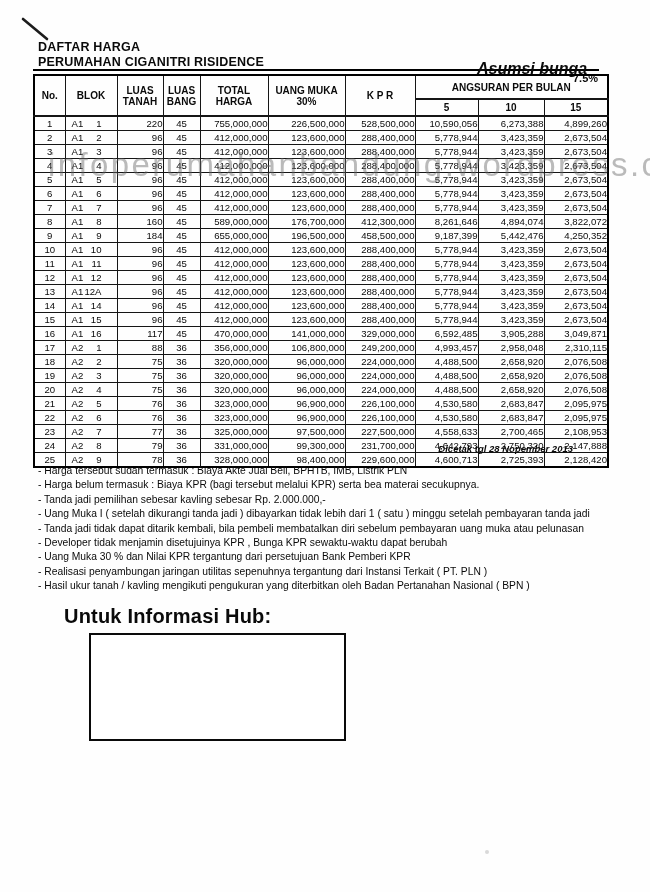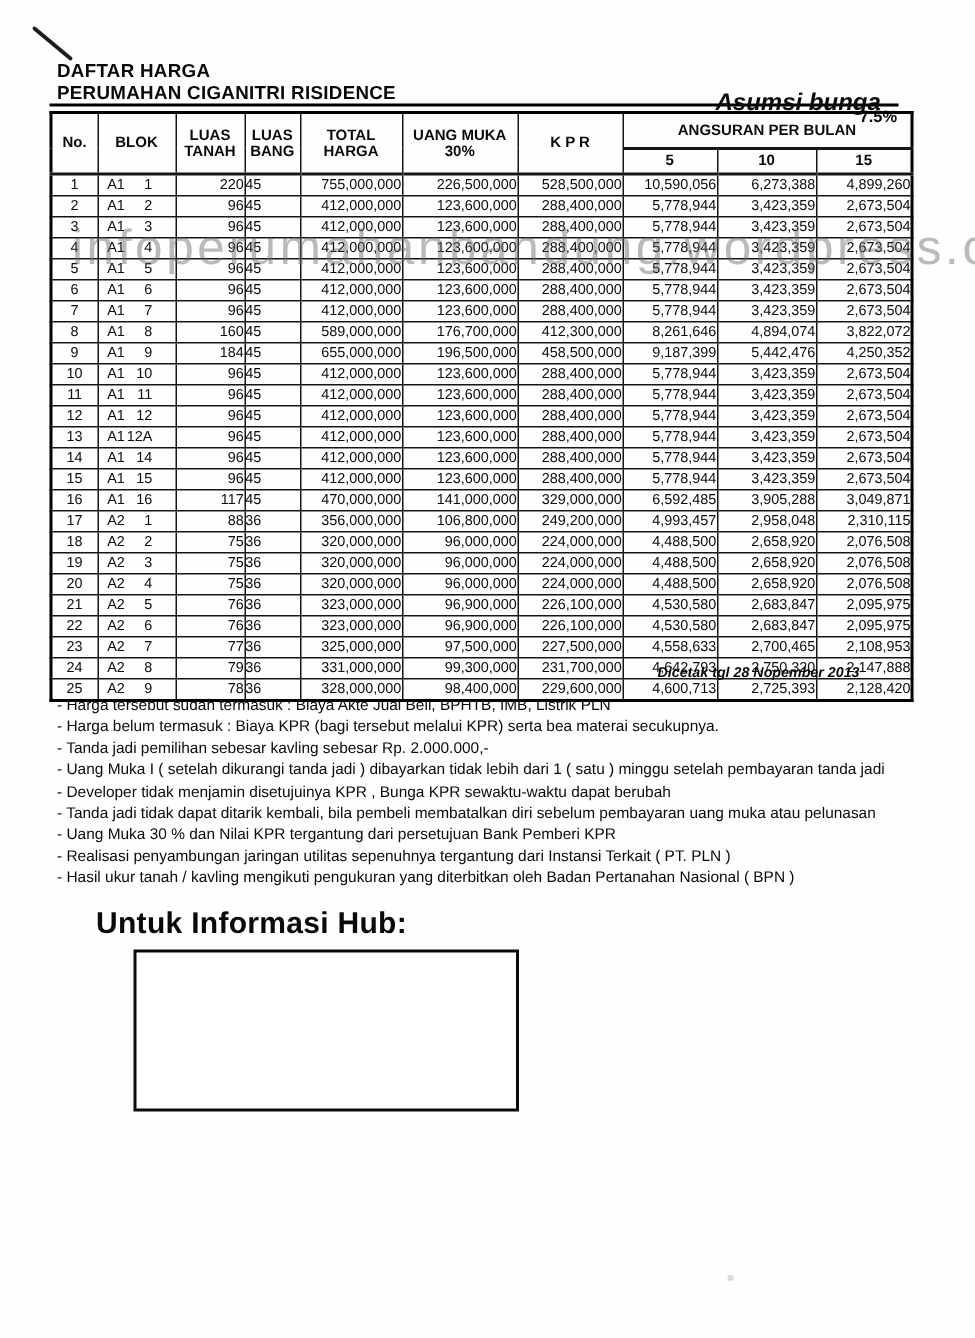--- a/index.html
+++ b/index.html
@@ -49,21 +49,21 @@
     border-bottom-width:2px;
     white-space:normal;
   }
   table.price thead tr.sub th{height:15px;}
   table.price thead tr.main th{height:22px;}
   table.price td{
     font-size:9.6px;height:13px;line-height:13px;vertical-align:middle;
   }
   td.c{text-align:center;}
   td.rt{text-align:right;padding-right:8px;}
-  td.rb{text-align:left;padding-right:3px;}
+  td.rb{text-align:center;padding-right:3px;}
   td.money{text-align:right;padding-right:10px;}
   td.blok .wrap{display:flex;justify-content:space-between;padding:0 15px 0 6px;}
   th.a15{text-align:right;padding-right:12px;}
   
   .watermark{
     position:absolute;left:48px;top:146px;
     font-size:33px;letter-spacing:2.4px;white-space:nowrap;
     color:rgba(105,105,105,0.45);
     pointer-events:none;
   }
@@ -570,22 +570,22 @@
 
   <div class="watermark">infoperumahanbandung.wordpress.com</div>
 
   <div class="printed-date">Dicetak tgl  28 Nopember 2013</div>
 
   <div class="notes">
       <div>- Harga tersebut sudah termasuk :   Biaya Akte Jual Beli, BPHTB, IMB, Listrik PLN</div>
       <div>- Harga belum termasuk :  Biaya KPR (bagi tersebut melalui KPR) serta bea materai secukupnya.</div>
       <div>- Tanda jadi pemilihan sebesar kavling sebesar Rp. 2.000.000,-</div>
       <div>- Uang Muka I ( setelah dikurangi tanda jadi ) dibayarkan  tidak lebih dari 1 ( satu ) minggu setelah pembayaran tanda jadi</div>
+      <div>- Tanda jadi tidak dapat ditarik kembali, bila pembeli membatalkan diri sebelum pembayaran uang muka atau pelunasan</div>
       <div>- Developer tidak menjamin disetujuinya KPR , Bunga KPR sewaktu-waktu dapat berubah</div>
-      <div>- Tanda jadi tidak dapat ditarik kembali, bila pembeli membatalkan diri sebelum pembayaran uang muka atau pelunasan</div>
       <div>- Uang Muka 30 % dan Nilai KPR tergantung dari persetujuan Bank Pemberi KPR</div>
       <div>- Realisasi penyambungan jaringan utilitas  sepenuhnya  tergantung dari Instansi Terkait ( PT. PLN )</div>
       <div>- Hasil ukur tanah / kavling mengikuti pengukuran yang diterbitkan oleh Badan Pertanahan Nasional ( BPN )</div>
     </div>
 
   <div class="contact-heading">Untuk Informasi Hub:</div>
   <div class="contact-box"></div>
 
   <div class="speck"></div>
 

